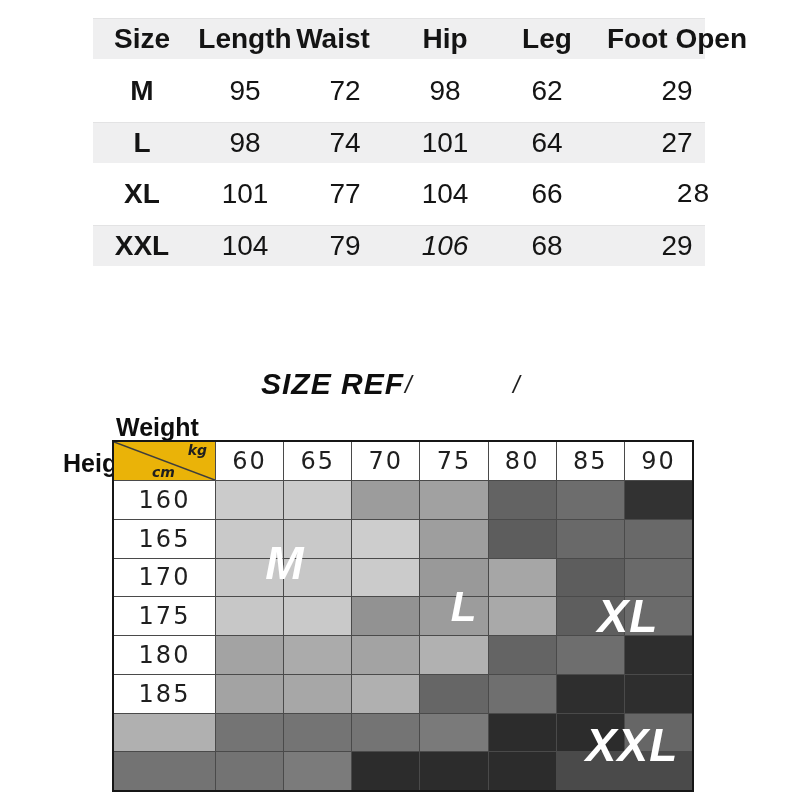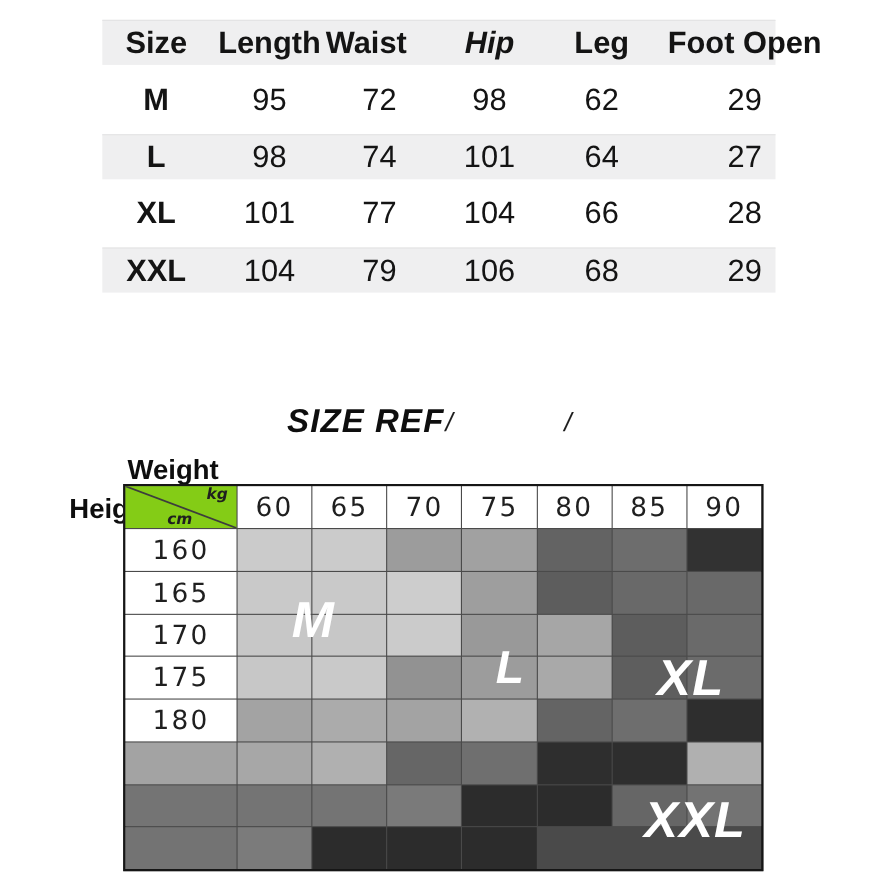--- a/index.html
+++ b/index.html
@@ -37,21 +37,21 @@
                 font-weight:bold;color:#0e0e0e;}
 
   
   .heatmap{position:absolute;left:112px;top:440px;width:582px;height:352px;
            box-sizing:border-box;border:2px solid #161616;background:#4a4a4a;
            display:grid;grid-template-columns:101px repeat(7,1fr);
            grid-template-rows:38px repeat(8,1fr);gap:1px;}
   .hm-white{background:#ffffff;display:flex;align-items:center;justify-content:center;
             font-family:"DejaVu Sans",sans-serif;font-size:24px;letter-spacing:2px;
             color:#1f1f1f;}
-  .hm-corner{background:#84cc16;position:relative;}
+  .hm-corner{background:#eab308;position:relative;}
   .hm-corner svg{position:absolute;left:0;top:0;width:100%;height:100%;}
   .unit{position:absolute;font-size:14px;font-style:italic;font-weight:bold;
         color:#1f1f1f;font-family:"DejaVu Sans",sans-serif;}
   .unit-kg{top:0px;right:8px;}
   .unit-cm{bottom:0px;left:38px;}
   .hm-cell{}
 
   
   .ov{position:absolute;color:#ffffff;font-weight:bold;font-style:italic;
       letter-spacing:1px;transform:translate(-50%,-50%);line-height:1;
@@ -64,21 +64,21 @@
 </head>
 <body>
 
 <div class="canvas">
 
   <section class="size-table">
       <div class="st-row band">
         <span class="st-cell hdr" style="left: 49px;">Size</span>
         <span class="st-cell hdr" style="left: 152px;">Length</span>
         <span class="st-cell hdr" style="left: 240px;">Waist</span>
-        <span class="st-cell hdr" style="left: 352px; font-style: italic;">Hip</span>
+        <span class="st-cell hdr" style="left: 352px;">Hip</span>
         <span class="st-cell hdr" style="left: 454px;">Leg</span>
         <span class="st-cell hdr" style="left: 584px;">Foot Open</span>
       </div>
       <div class="st-row">
         <span class="st-cell sz" style="left: 49px;">M</span>
         <span class="st-cell " style="left: 152px;">95</span>
         <span class="st-cell " style="left: 252px;">72</span>
         <span class="st-cell " style="left: 352px;">98</span>
         <span class="st-cell " style="left: 454px;">62</span>
         <span class="st-cell " style="left: 584px;">29</span>
@@ -90,27 +90,27 @@
         <span class="st-cell " style="left: 352px;">101</span>
         <span class="st-cell " style="left: 454px;">64</span>
         <span class="st-cell " style="left: 584px;">27</span>
       </div>
       <div class="st-row">
         <span class="st-cell sz" style="left: 49px;">XL</span>
         <span class="st-cell " style="left: 152px;">101</span>
         <span class="st-cell " style="left: 252px;">77</span>
         <span class="st-cell " style="left: 352px;">104</span>
         <span class="st-cell " style="left: 454px;">66</span>
-        <span class="st-cell " style="left: 584px;">28</span>
+        <span class="st-cell " style="left: 600px; font-family: Liberation Mono, monospace;">28</span>
       </div>
       <div class="st-row band">
         <span class="st-cell sz" style="left: 49px;">XXL</span>
         <span class="st-cell " style="left: 152px;">104</span>
         <span class="st-cell " style="left: 252px;">79</span>
-        <span class="st-cell " style="left: 352px;">106</span>
+        <span class="st-cell " style="left: 352px; font-style: italic;">106</span>
         <span class="st-cell " style="left: 454px;">68</span>
         <span class="st-cell " style="left: 584px;">29</span>
       </div>
     </section>
 
   <span class="size-ref-title">SIZE REF</span>
   <span class="sep sep1">/</span>
   <span class="sep sep2">/</span>
 
   <span class="weight-label">Weight</span>
@@ -170,20 +170,21 @@
       <div class="hm-cell" style="background: rgb(94, 94, 94);"></div>
       <div class="hm-cell" style="background: rgb(107, 107, 107);"></div>
       <div class="hm-white">180</div>
       <div class="hm-cell" style="background: rgb(163, 163, 163);"></div>
       <div class="hm-cell" style="background: rgb(171, 171, 171);"></div>
       <div class="hm-cell" style="background: rgb(163, 163, 163);"></div>
       <div class="hm-cell" style="background: rgb(177, 177, 177);"></div>
       <div class="hm-cell" style="background: rgb(100, 100, 100);"></div>
       <div class="hm-cell" style="background: rgb(110, 110, 110);"></div>
       <div class="hm-cell" style="background: rgb(46, 46, 46);"></div>
+      <div class="hm-white">185</div>
       <div class="hm-cell" style="background: rgb(163, 163, 163);"></div>
       <div class="hm-cell" style="background: rgb(167, 167, 167);"></div>
       <div class="hm-cell" style="background: rgb(176, 176, 176);"></div>
       <div class="hm-cell" style="background: rgb(102, 102, 102);"></div>
       <div class="hm-cell" style="background: rgb(111, 111, 111);"></div>
       <div class="hm-cell" style="background: rgb(46, 46, 46);"></div>
       <div class="hm-cell" style="background: rgb(46, 46, 46);"></div>
       <div class="hm-cell" style="background: rgb(176, 176, 176);"></div>
       <div class="hm-cell" style="background: rgb(116, 116, 116);"></div>
       <div class="hm-cell" style="background: rgb(116, 116, 116);"></div>

